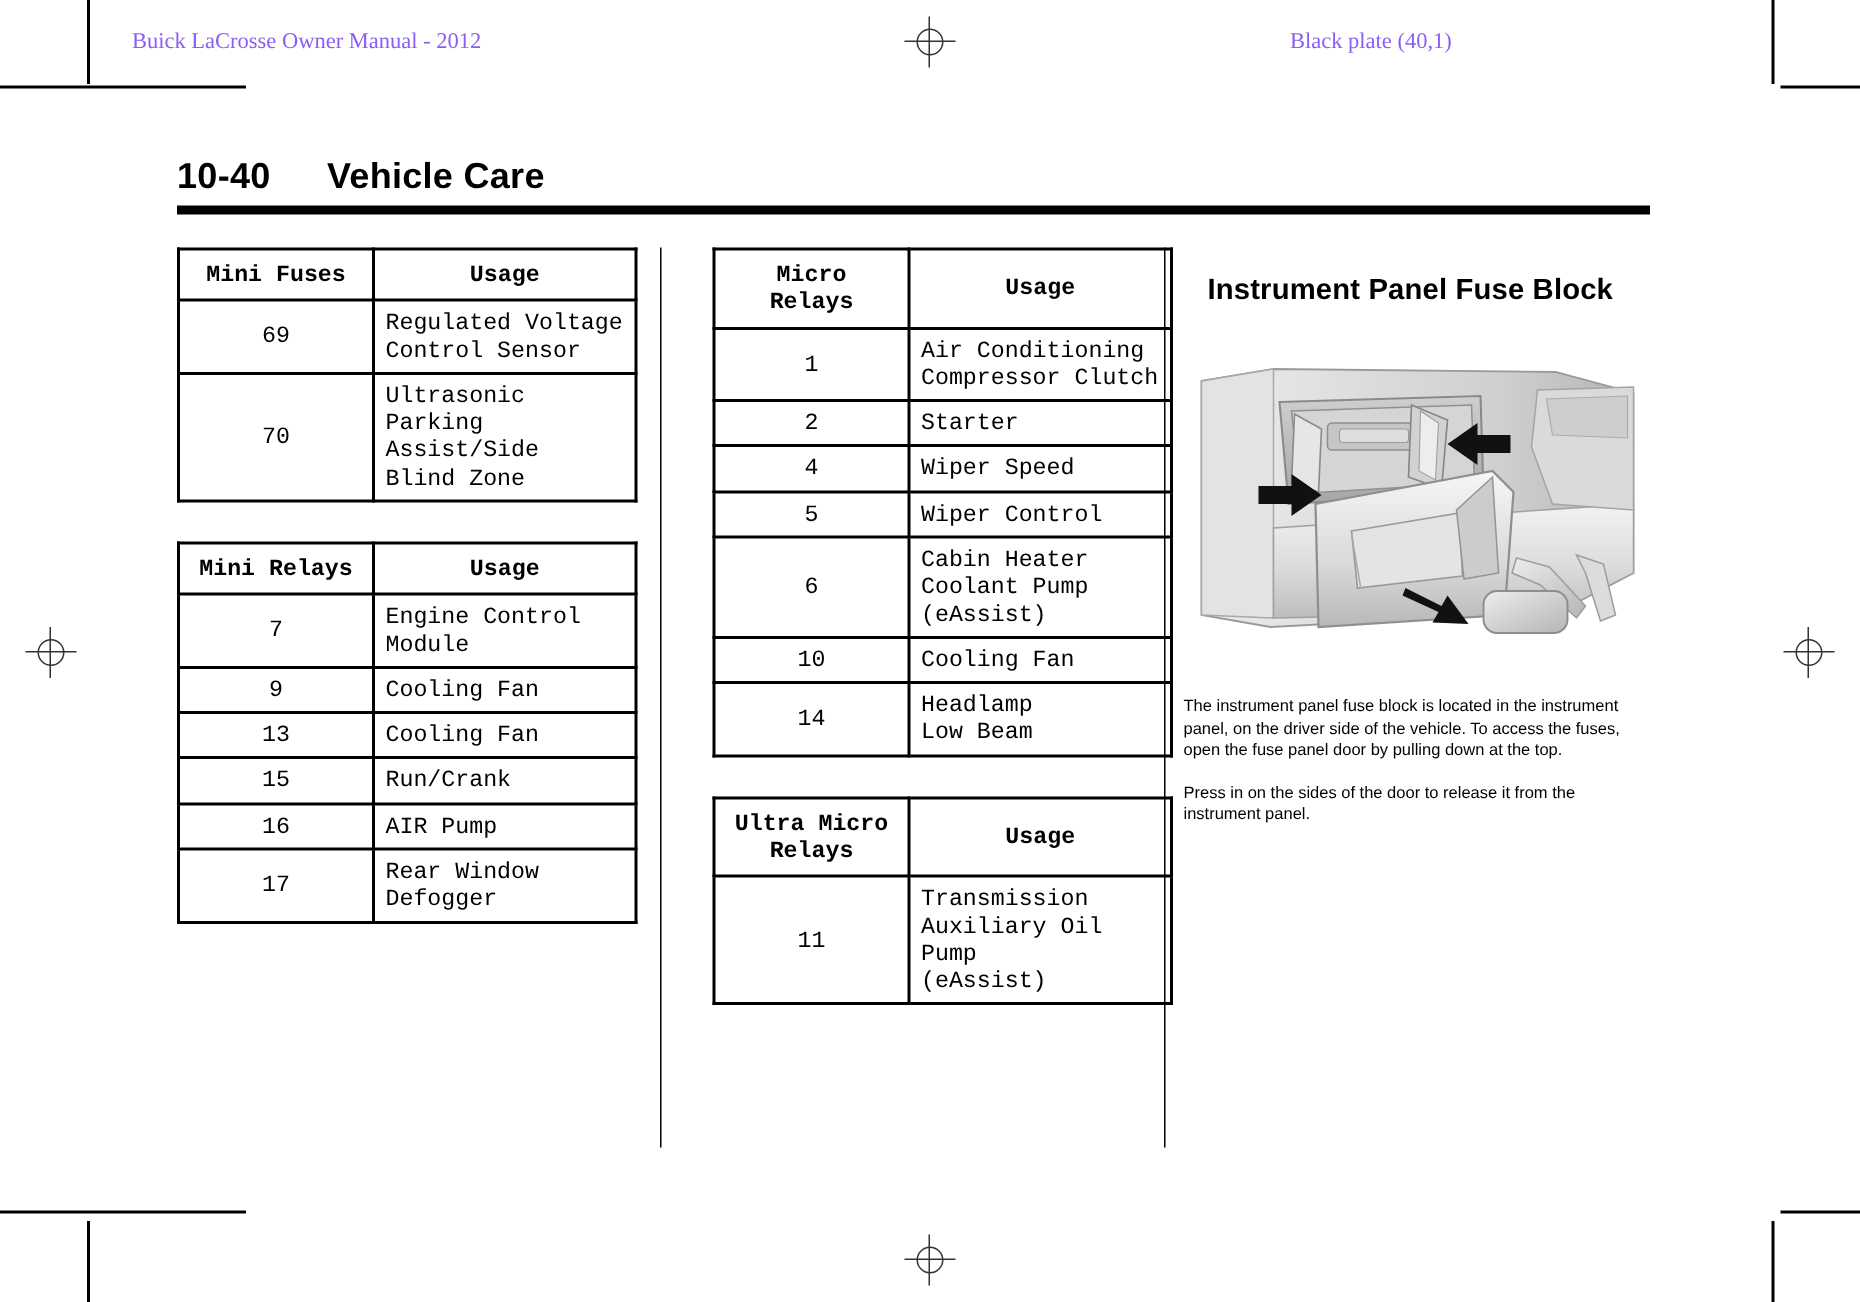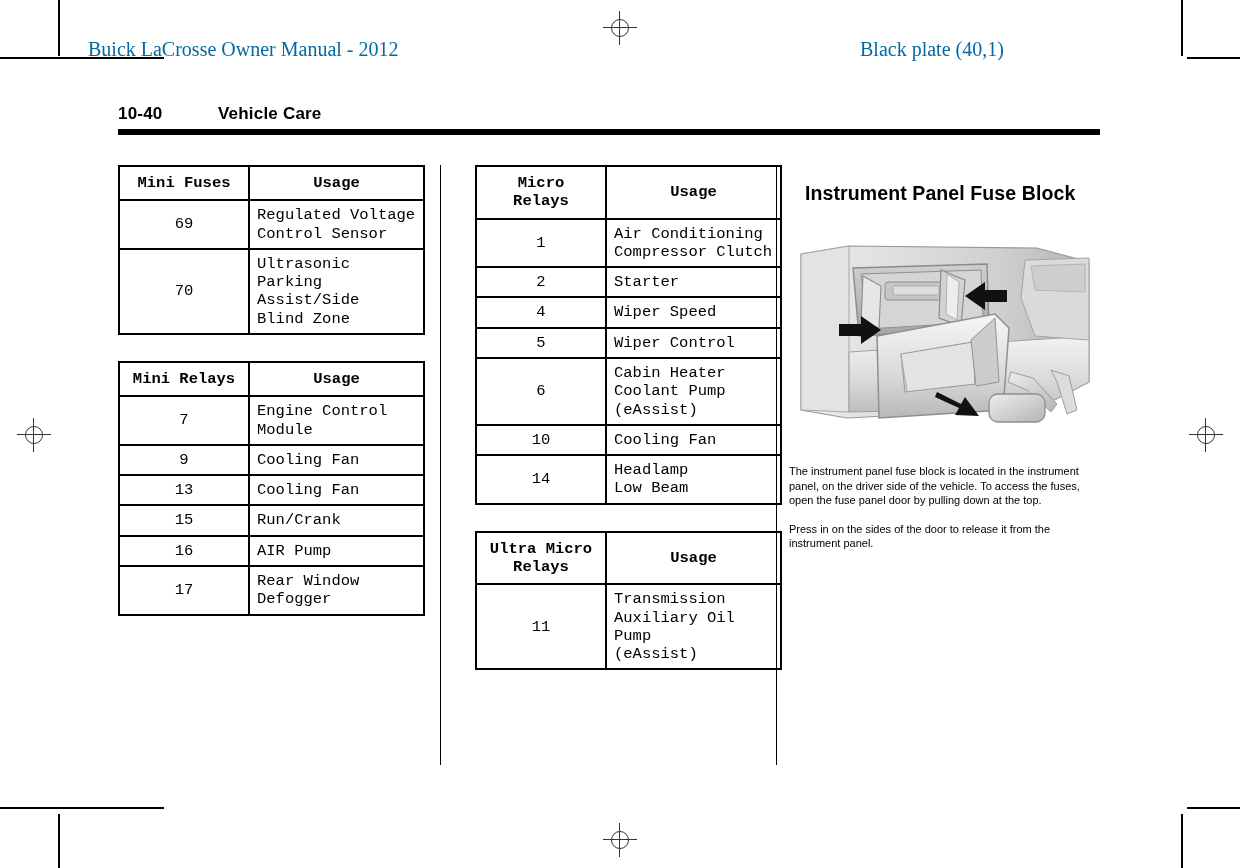--- a/index.html
+++ b/index.html
@@ -41,39 +41,38 @@
     position: absolute;
     top: 16px; left: 0;
     height: 1px; width: 34px;
     background: #333;
   }
 
   
   .running-head {
     position: absolute;
     font-family: "Liberation Serif", serif;
-    font-size: 20px;
-    color: #0369a1;
+    font-size: 15px;
+    color: #8b5cf6;
     white-space: nowrap;
-    margin-top: 18px;
   }
   #running-head-left { left: 88px; top: 20px; }
   #running-head-right { left: 860px; top: 20px; }
 
   
   #page-title-block {
     position: absolute;
     left: 118px;
     top: 104px;
     width: 982px;
   }
   #page-title-block .title-row {
     display: flex;
     align-items: baseline;
-    font-size: 17px;
+    font-size: 24px;
     font-weight: bold;
     letter-spacing: 0.2px;
   }
   #page-title-block .title-num { width: 100px; }
   #page-title-block .rule {
     margin-top: 5px;
     height: 6px;
     background: #000;
     width: 982px;
   }

